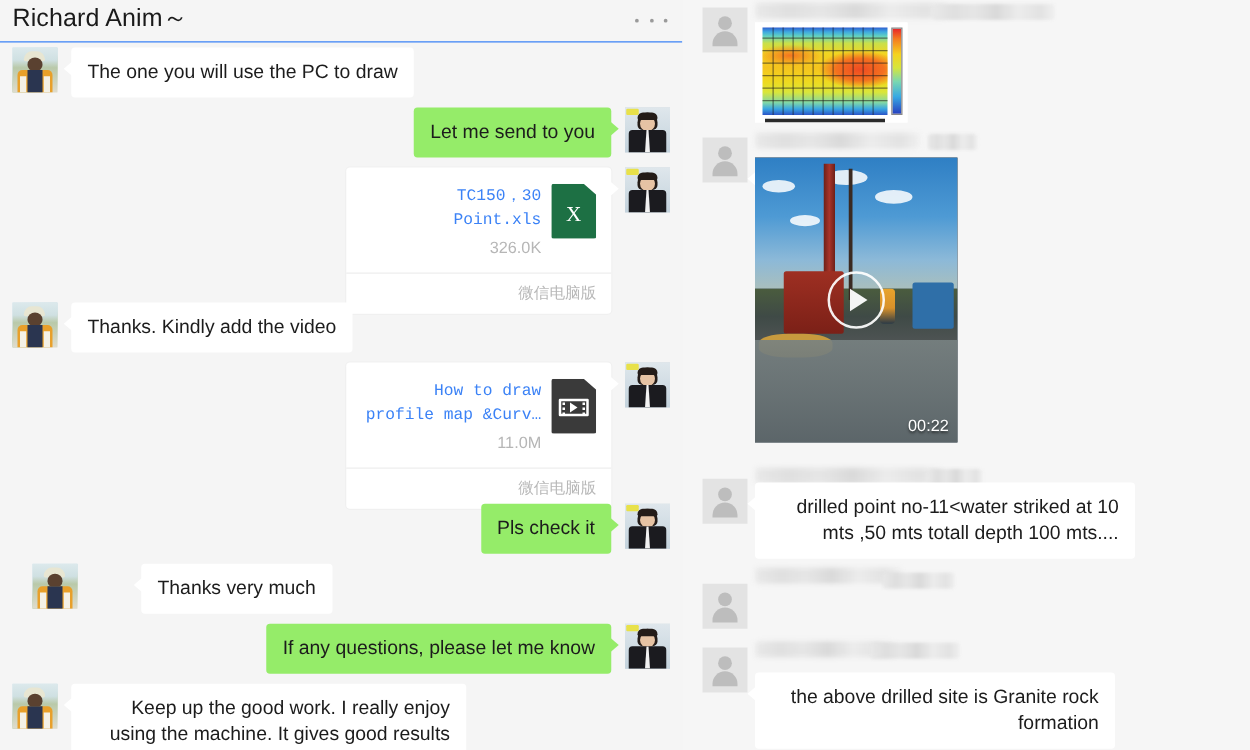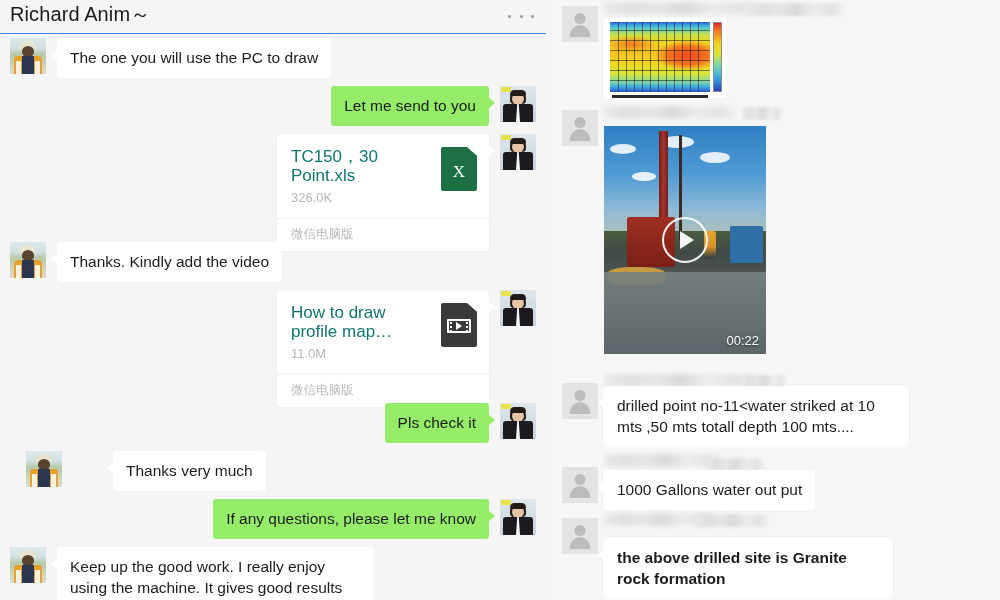--- a/index.html
+++ b/index.html
@@ -31,21 +31,21 @@
     position: absolute; left: 10px; top: 1px;
     font-size: 20px; color: #1a1a1a; letter-spacing: .1px; white-space: nowrap;
   }
   .more-btn {
     position: absolute; right: 12px; top: 8px; width: 26px; height: 16px;
     display: flex; align-items: center; justify-content: space-between;
   }
   .more-btn i { display: block; width: 3px; height: 3px; border-radius: 50%; background: #9a9a9a; }
 
   
-  .msg { position: absolute; display: flex; align-items: flex-start; }
+  .msg { position: absolute; display: flex; align-items: flex-start; text-align: right; }
   .msg.left { flex-direction: row; }
   .msg.right { flex-direction: row-reverse; }
 
   
   .avatar { width: 36px; height: 36px; flex: 0 0 36px; overflow: hidden; position: relative; }
 
   .av-man { background: linear-gradient(160deg,#cfe2ea 0%,#bcd7dd 38%,#9fb98e 60%,#e8e5d8 100%); }
   .av-man .sky { position: absolute; inset: 0; background:
       linear-gradient(180deg,#dce9ec 0%, #cfe0e2 28%, #b9c9a9 45%, #dfdccd 100%); }
   .av-man .helmet { position: absolute; left: 9px; top: 3px; width: 17px; height: 8px;
@@ -108,22 +108,22 @@
     margin-right: 11px; box-shadow: 0 0 0 1px rgba(0,0,0,0.02);
   }
   .filecard::after {
     content: ""; position: absolute; right: -6px; top: 11px;
     border-top: 6px solid transparent; border-bottom: 6px solid transparent;
     border-left: 7px solid #ffffff;
   }
   .filecard-body { display: flex; align-items: flex-start; padding: 13px 12px 14px 14px; height: 57px; }
   .filecard-text { flex: 1 1 auto; min-width: 0; padding-right: 8px; }
   .filecard-name {
-    font-size: 17px; line-height: 19px; color: #0f766e;
-    display: -webkit-box; -webkit-line-clamp: 2; -webkit-box-orient: vertical; overflow: hidden;
+    font-size: 13px; line-height: 19px; color: #3b82f6;
+    display: -webkit-box; -webkit-line-clamp: 2; -webkit-box-orient: vertical; overflow: hidden; font-family: Liberation Mono, monospace;
   }
   .filecard-size { margin-top: 5px; font-size: 13px; color: #b6b6b6; }
   .filecard-foot {
     border-top: 1px solid #eeeeee; padding: 7px 12px 8px 14px;
     font-size: 12.5px; color: #b8b8b8;
   }
 
   .ficon { position: relative; width: 36px; height: 44px; flex: 0 0 36px; }
   .ficon .sheet { position: absolute; inset: 0; border-radius: 2px; }
   .ficon.excel .sheet { background: #1d7044; clip-path: polygon(0 0, 72% 0, 100% 20%, 100% 100%, 0 100%); }
@@ -469,28 +469,25 @@
     <div class="msg left" style="left:58px; top:386px;">
       <div class="bubble in" style="margin-left:0; max-width:278px;">drilled point no-11&lt;water striked at 10 mts ,50 mts  totall depth 100 mts....</div>
     </div>
 
     <div class="avatar av-generic" style="position:absolute; left:16px; top:467px;">
       <div class="head"></div>
         <div class="body"></div>
     </div>
     <div class="nameblur" style="left:58px; top:454px; width:118px;"></div>
     <div class="nameblur" style="left:160px; top:458px; width:58px; filter:blur(1.4px);"></div>
-    <div class="msg left" style="left:58px; top:470px;">
-      <div class="bubble in" style="margin-left:0; max-width:278px;">1000 Gallons water out put</div>
-    </div>
 
     <div class="avatar av-generic" style="position:absolute; left:16px; top:518px;">
       <div class="head"></div>
         <div class="body"></div>
     </div>
     <div class="nameblur" style="left:58px; top:513px; width:112px;"></div>
     <div class="nameblur" style="left:150px; top:514px; width:72px; filter:blur(1.4px);"></div>
     <div class="msg left" style="left:58px; top:538px;">
-      <div class="bubble in" style="margin-left:0; max-width:262px;font-weight:bold;">the above drilled site is Granite rock formation</div>
+      <div class="bubble in" style="margin-left:0; max-width:262px;">the above drilled site is Granite rock formation</div>
     </div>
 
   </div>
 </div>
 
 </body></html>

